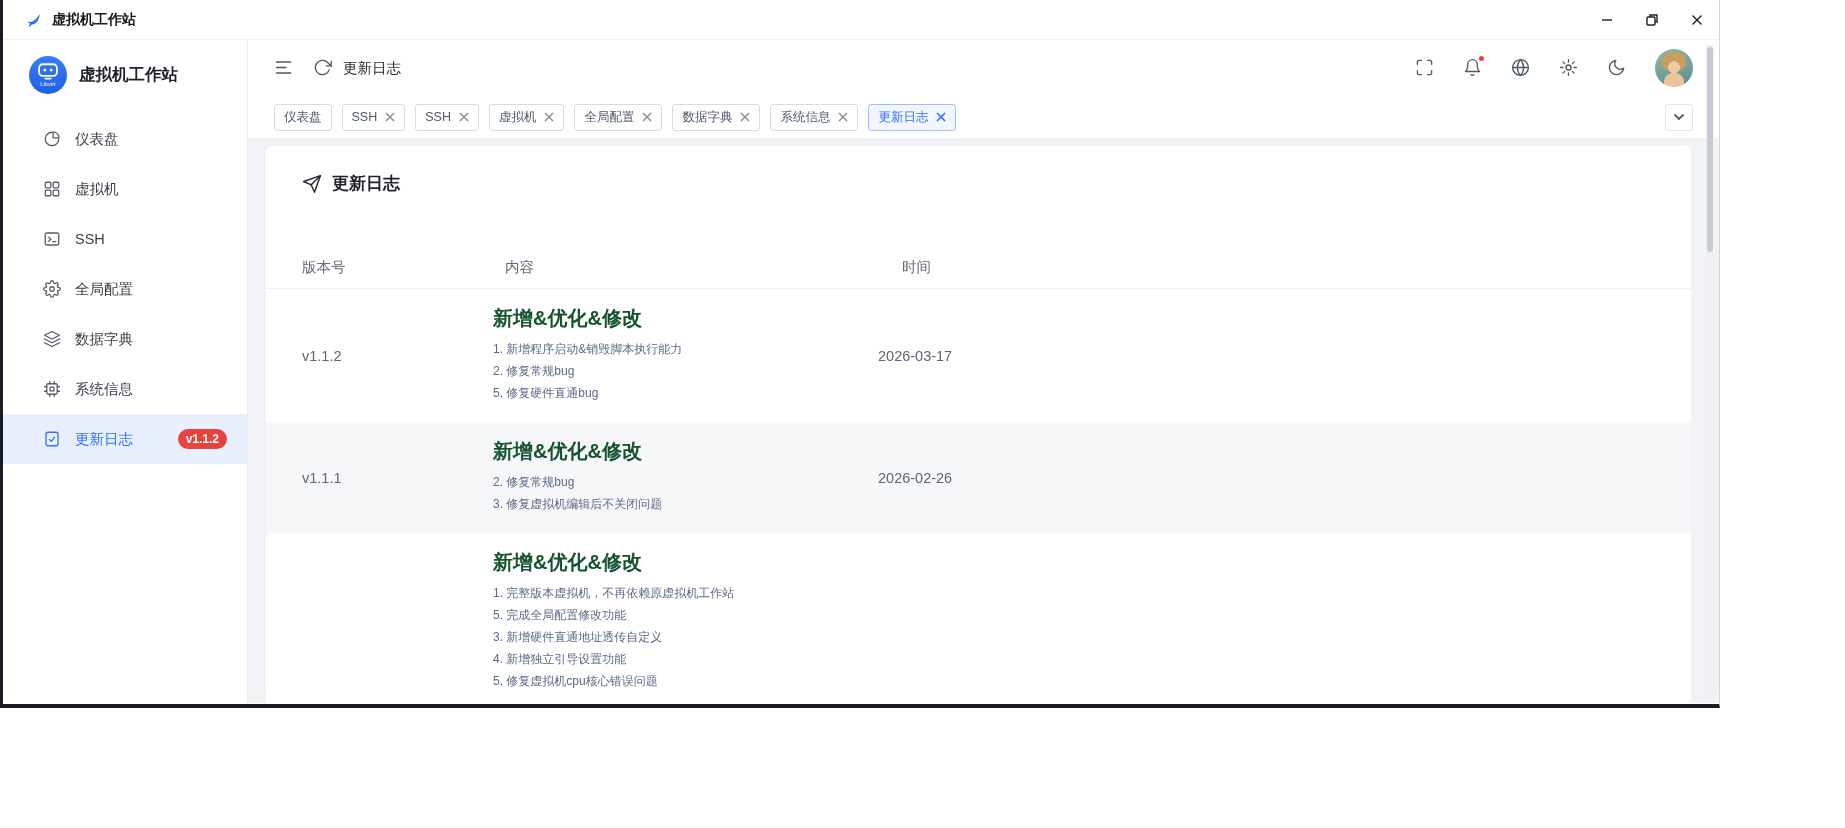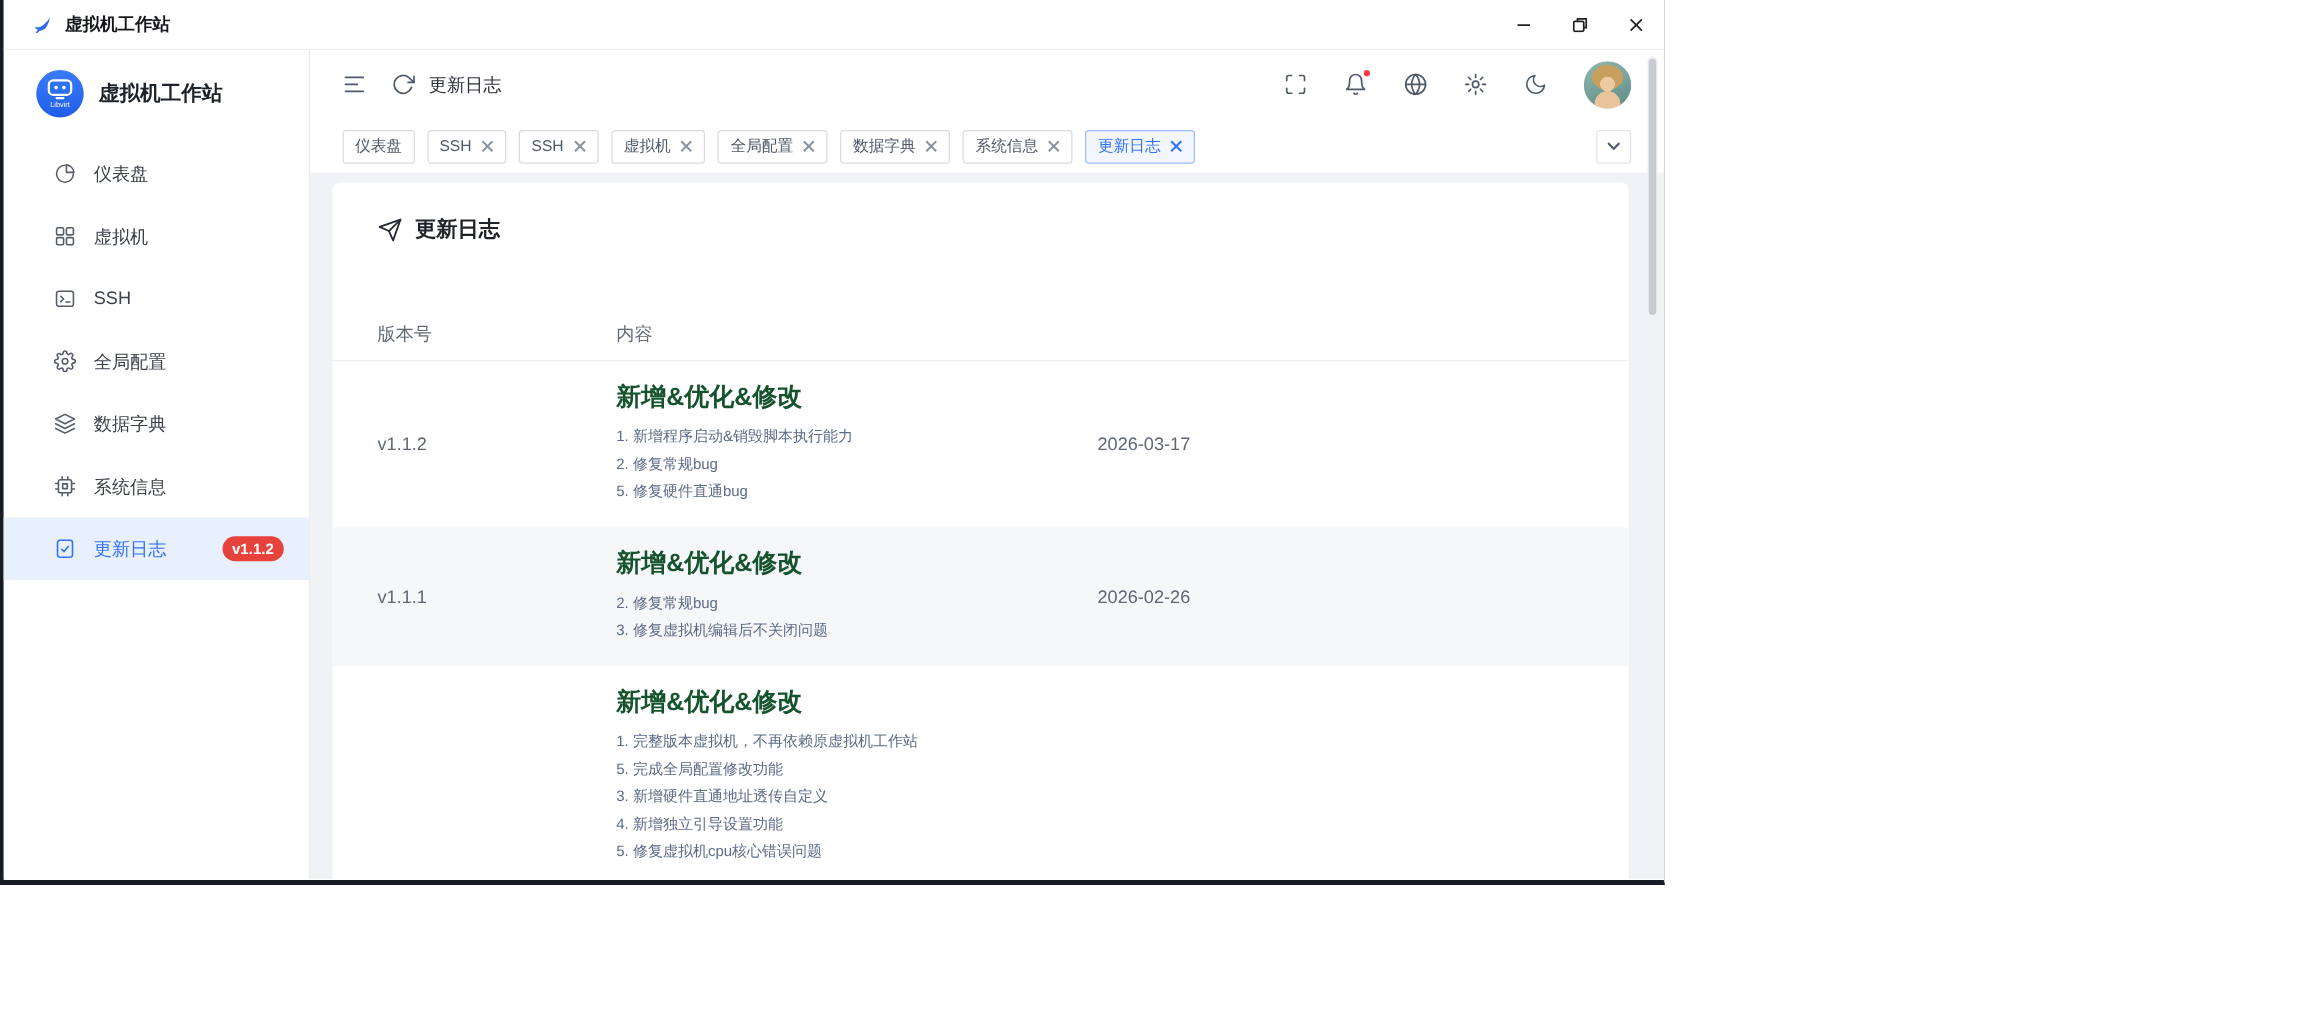--- a/index.html
+++ b/index.html
@@ -1,19 +1,19 @@
 <!DOCTYPE html>
 <html><head>
 <meta charset="utf-8">
 <style>
   * { margin:0; padding:0; box-sizing:border-box; }
   html,body { width:1845px; height:828px; background:#ffffff; overflow:hidden;
     font-family:"Liberation Sans","DejaVu Sans",sans-serif; }
 
-  .app-window { position:absolute; top:0; left:0; width:1332px; height:708px;
+  .app-window { position:absolute; top:0; left:0; width:1720px; height:708px;
     background:#fff; border-left:3px solid #181c25; border-bottom:4px solid #181c25;
     border-right:1px solid #d3d6dc; }
 
   
   .titlebar { height:40px; display:flex; align-items:center; background:#fff;
     border-bottom:1px solid #f0f1f4; padding-left:22px; }
   .titlebar-logo { width:18px; height:18px; display:flex; margin-right:9px; }
   .titlebar-title { font-size:14px; font-weight:700; color:#16181d; }
   .titlebar-controls { margin-left:auto; display:flex; height:100%; }
   .win-btn { width:45px; height:100%; display:flex; align-items:center; justify-content:center;
@@ -79,21 +79,21 @@
   .card { background:#fff; border-radius:6px; padding-top:26px; height:1200px; }
   .card-title { display:flex; align-items:center; gap:10px; padding:0 36px;
     font-size:17px; font-weight:700; color:#1f2329; }
   .card-title .ct-icon { width:20px; height:20px; display:flex; color:#23272e; }
   .card-title .ct-icon svg { width:20px; height:20px; stroke:currentColor; stroke-width:1.7; fill:none;
     stroke-linecap:round; stroke-linejoin:round; }
 
   .log-table { margin-top:52px; }
   .t-head, .t-row { display:grid; grid-template-columns:191px 385px 1fr;
     padding-left:36px; padding-right:36px; align-items:center; }
-  .t-head { height:42px; border-bottom:1px solid #eceef2; color:#626a77; font-size:14.5px; font-weight:500; }
+  .t-head { height:42px; border-bottom:1px solid #eceef2; color:#626a77; font-size:14.5px; font-weight:500;gap:12px; }
   .t-row { padding-top:18px; padding-bottom:18px; }
   .t-row.striped { background:#f6f7f9; }
   .cell-version, .cell-time { font-size:14.5px; color:#5f6774; }
   .log-heading { font-size:20px; font-weight:700; color:#14532d; line-height:22px; }
   .log-items { margin-top:9px; }
   .log-item { font-size:12px; color:#5c6b87; line-height:22px; }
 
   
   .scroll-track { position:absolute; top:5px; right:5px; width:8px; height:calc(100% - 12px);
     background:#f0f1f3; border-radius:4px; }
@@ -358,20 +358,21 @@
                   <path d="M22 2l-7 20-4-9-9-4 20-7z"></path>
                 </svg>
             </span>
             <span>更新日志</span>
           </div>
 
           <div class="log-table">
             <div class="t-head">
               <span>版本号</span>
               <span>内容</span>
+              <span>时间</span>
             </div>
 
             <div class="t-row">
               <span class="cell-version">v1.1.2</span>
               <div class="cell-content">
                 <div class="log-heading">新增&amp;优化&amp;修改</div>
                 <div class="log-items">
                   <div class="log-item">1. 新增程序启动&amp;销毁脚本执行能力</div>
                   <div class="log-item">2. 修复常规bug</div>
                   <div class="log-item">5. 修复硬件直通bug</div>

